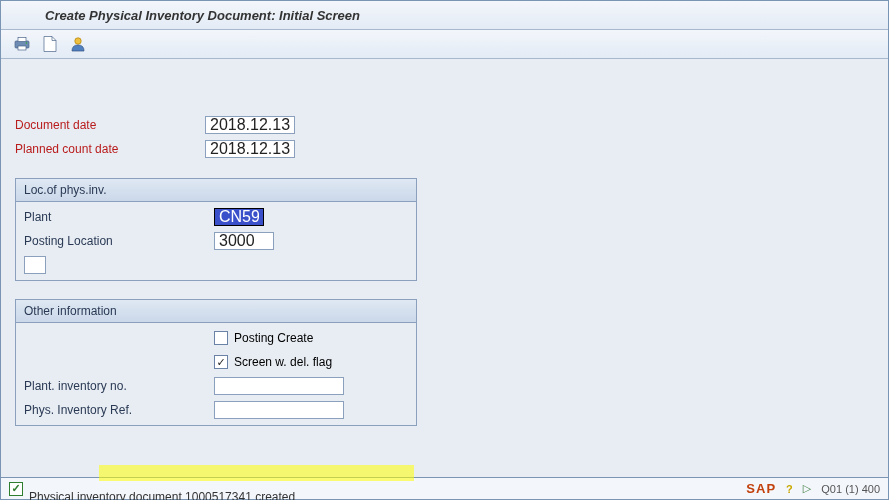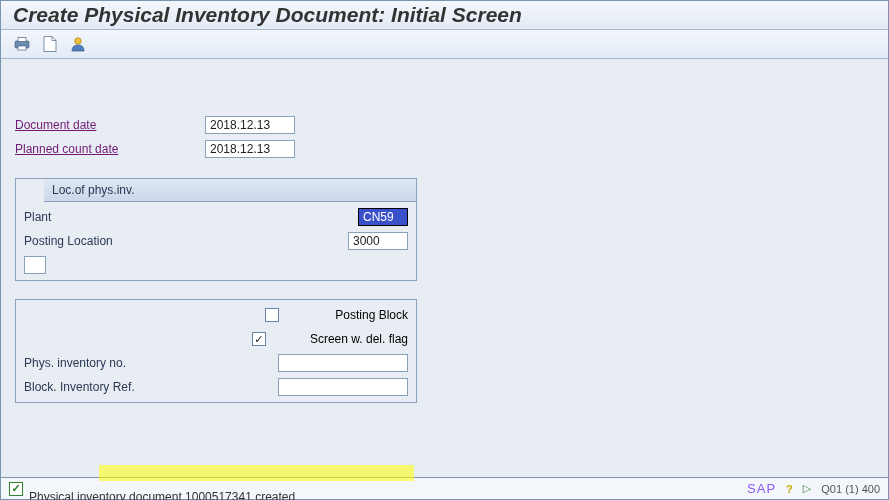--- a/index.html
+++ b/index.html
@@ -23,24 +23,25 @@
   }
   .title-bar {
     height: 28px;
     background: linear-gradient(#f3f6fb, #e3ebf5);
     border-bottom: 1px solid #a8b9cf;
     display: flex;
     align-items: center;
     padding-left: 12px;
   }
   .title-text {
-    font-size: 21px;
+    font-size: 13px;
     font-style: italic;
     font-weight: bold;
     color: #333;
+    margin-left: 32px;
   }
   .toolbar {
     height: 28px;
     background: linear-gradient(#f3f6fb, #e3ebf5);
     border-bottom: 1px solid #a8b9cf;
     display: flex;
     align-items: center;
     padding-left: 12px;
     gap: 10px;
   }
@@ -56,58 +57,55 @@
     padding: 55px 14px 0 14px;
   }
   .row {
     display: flex;
     align-items: center;
     height: 22px;
     margin-bottom: 2px;
   }
   .row .label {
     width: 190px;
-    color: #701a75;
-    text-decoration: underline;
+    color: #b91c1c;
   }
   .inp {
     border: 1px solid #8aa0bc;
     background: #fff;
     height: 18px;
     padding: 0 4px;
-    font-size: 12px;
+    font-size: 16px;
     color: #222;
     box-sizing: border-box;
   }
   .inp.sel {
     background: #3a4fca;
     color: #fff;
     border: 1px solid #000;
   }
   .groupbox {
     width: 400px;
     border: 1px solid #8aa0bc;
     background: #e8edf3;
     margin-top: 18px;
   }
   .groupbox .gb-title {
     padding: 4px 8px;
     background: linear-gradient(#dfe8f3, #cbd8ea);
     border-bottom: 1px solid #8aa0bc;
     color: #2a3a55;
-    margin-left: 28px;
   }
   .groupbox .gb-body {
     padding: 3px 8px;
   }
   .gb-row {
     display: flex;
     align-items: center;
     height: 24px;
-    justify-content: space-between;
   }
   .gb-row .gb-label {
     width: 190px;
     color: #2a3a55;
   }
   .check {
     width: 14px;
     height: 14px;
     border: 1px solid #6a82a6;
     background: #fff;
@@ -169,23 +167,23 @@
     z-index: -1;
   }
   .status-right {
     display: flex;
     align-items: center;
     gap: 10px;
     color: #555;
     font-size: 11px;
   }
   .sap-logo {
-    font-weight: normal;
+    font-weight: bold;
     font-size: 13px;
-    color: #8b5cf6;
+    color: #c2410c;
     letter-spacing: 1px;
   }
   .help-icon {
     color: #c9a800;
     font-weight: bold;
   }
   .tri-icon { color: #3a7a3a; }
   svg { display: block; }
   .highlight-area {
     position: absolute;
@@ -252,37 +250,38 @@
           <span class="gb-label">Posting Location</span>
           <input class="inp" style="width: 60px;" value="3000">
         </div>
         <div class="gb-row">
           <input class="inp" style="width: 22px;" value="">
         </div>
       </div>
     </div>
 
     <div class="groupbox">
+      <div class="gb-title">Other information</div>
       <div class="gb-body">
         <div class="gb-row">
           <span class="gb-label"></span>
           <span class="check"></span>
-          <span>Posting Block</span>
+          <span>Posting Create</span>
         </div>
         <div class="gb-row">
           <span class="gb-label"></span>
           <span class="check checked"></span>
           <span>Screen w. del. flag</span>
         </div>
         <div class="gb-row">
-          <span class="gb-label">Phys. inventory no.</span>
+          <span class="gb-label">Plant. inventory no.</span>
           <input class="inp" style="width: 130px;" value="">
         </div>
         <div class="gb-row">
-          <span class="gb-label">Block. Inventory Ref.</span>
+          <span class="gb-label">Phys. Inventory Ref.</span>
           <input class="inp" style="width: 130px;" value="">
         </div>
       </div>
     </div>
 
   </div>
 
   <div class="highlight-area"></div>
 
   <div class="status-bar">

